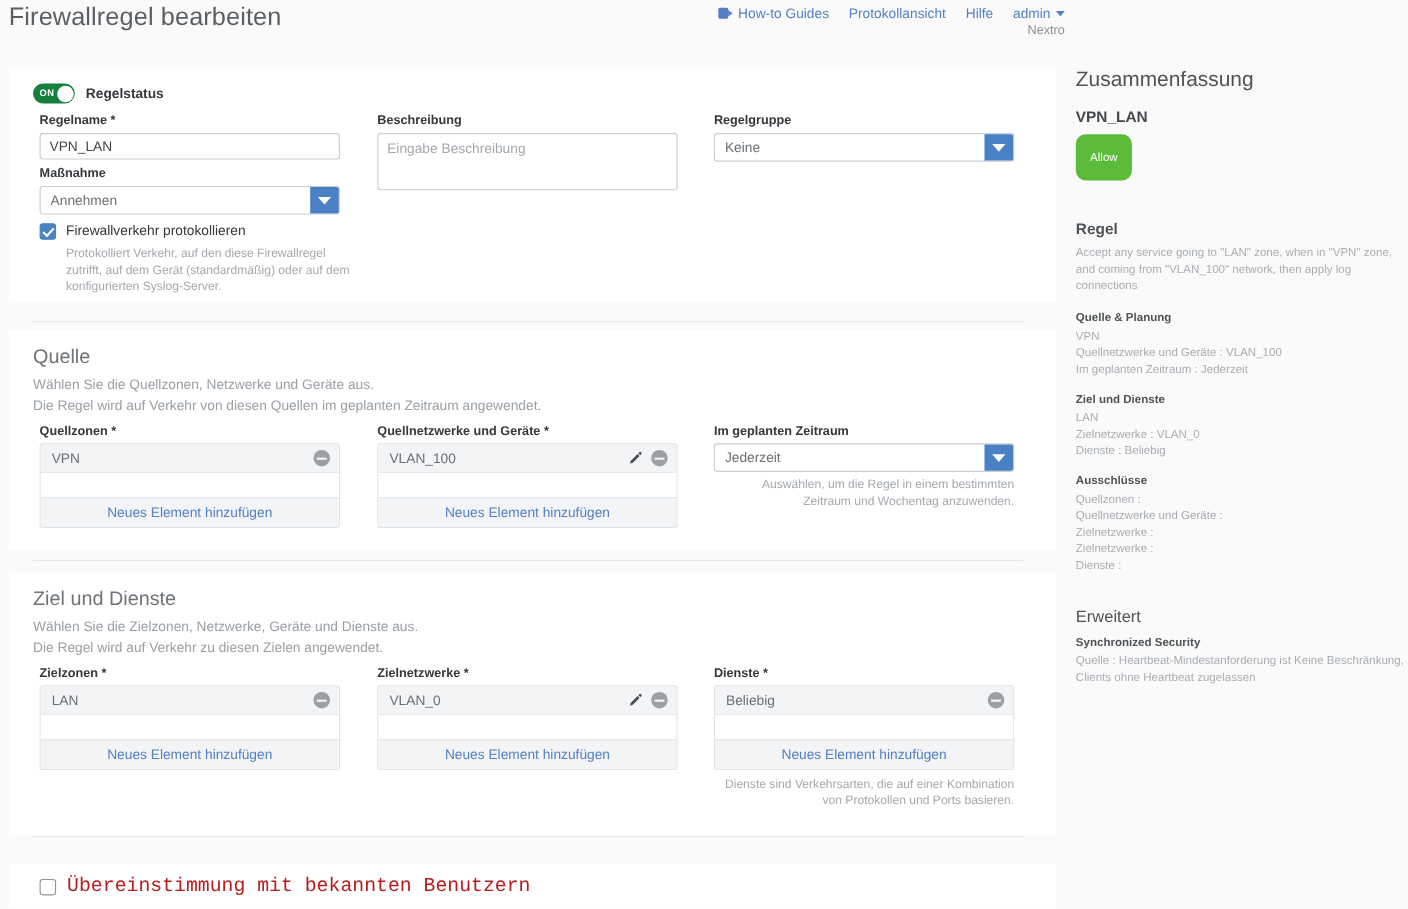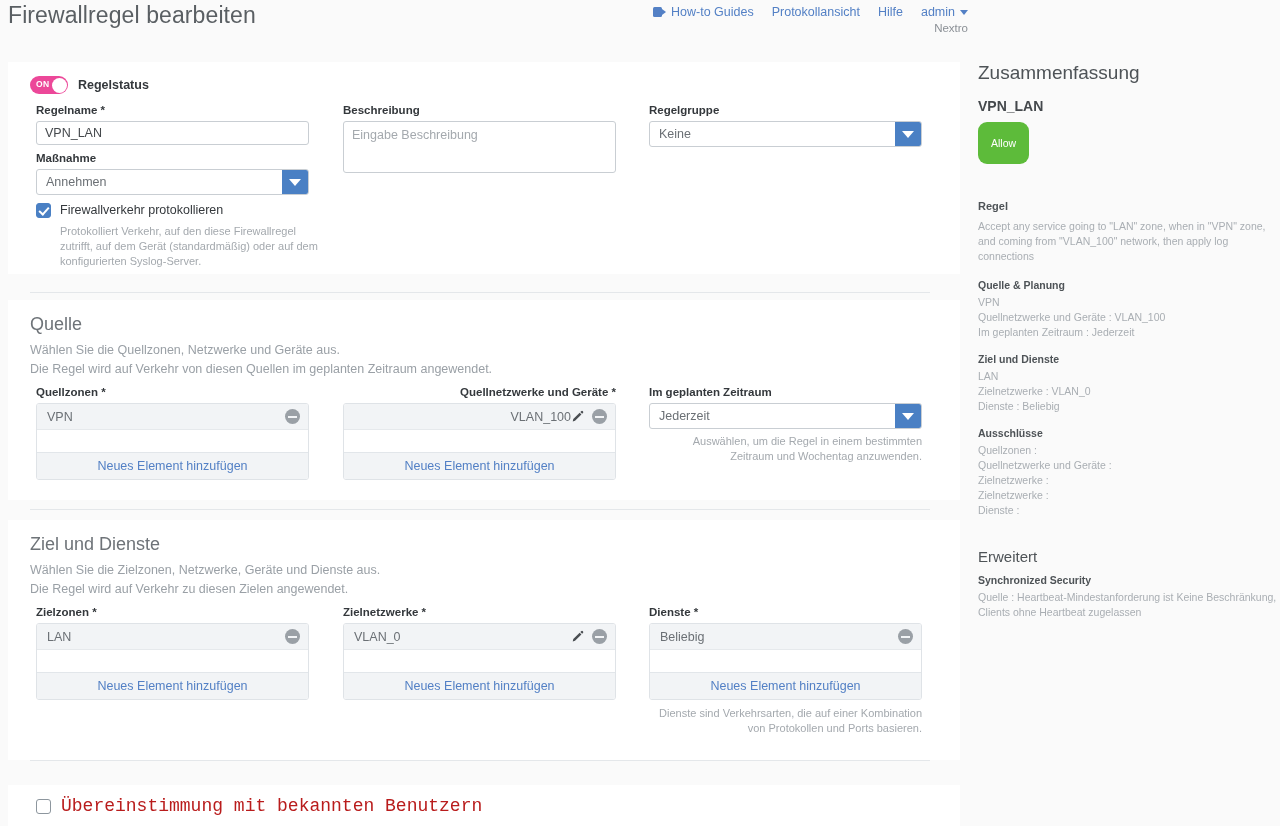--- a/index.html
+++ b/index.html
@@ -40,21 +40,21 @@
   .admin-sub { position: absolute; right: 0; top: 17px; font-size: 11.5px; color: #8b9096; white-space: nowrap; }
   .sub-card {
     position: absolute; left: 8px; width: 952px; background: #ffffff;
   }
 
   .field-label { font-size: 11.5px; font-weight: bold; color: #34383c; margin-bottom: 5px; }
 
   
   .toggle-row { position: absolute; left: 22px; top: 14px; display: flex; align-items: center; gap: 10px; }
   .toggle {
-    width: 38px; height: 18px; border-radius: 9px; background: #ec4899;
+    width: 38px; height: 18px; border-radius: 9px; background: #15803d;
     position: relative; cursor: pointer;
   }
   .toggle .txt { position: absolute; left: 6px; top: 3px; font-size: 8.5px; font-weight: bold; color: #fff; letter-spacing:.3px; }
   .toggle .knob { position: absolute; right: 1.5px; top: 1.5px; width: 15px; height: 15px; border-radius: 50%; background: #fff; }
   .toggle-label { font-size: 12.5px; color: #34383c; font-weight: 600; }
 
   
   .txtinput {
     width: 273px; height: 24px; border: 1px solid #c9ced3; border-radius: 3px;
     background: #fff; padding: 0 8px; font-size: 12.5px; color: #44484c;
@@ -122,21 +122,21 @@
   .ic-pencil { width: 14px; height: 14px; margin-right: 7px; flex:none; cursor:pointer; }
 
   
   .sidebar { position: absolute; left: 978px; top: 62px; width: 300px; }
   .sb-title { font-size: 19px; color: #4e5357; font-weight: 400; margin-bottom: 14px; }
   .sb-rule-name { font-size: 14px; font-weight: bold; color: #44484c; margin-bottom: 8px; }
   .badge-allow {
     display: inline-block; background: #5dbb3a; color: #fff; font-size: 10.5px;
     padding: 15px 13px; border-radius: 9px;
   }
-  .sb-h2 { font-size: 11px; font-weight: bold; color: #4e5357; margin-bottom: 7px; }
+  .sb-h2 { font-size: 14px; font-weight: bold; color: #4e5357; margin-bottom: 7px; }
   .sb-h3 { font-size: 10.5px; font-weight: bold; color: #4e5357; margin-bottom: 4px; }
   .sb-p { font-size: 10.5px; color: #a9aeb3; line-height: 15px; }
 </style>
 </head>
 <body>
 
 <div class="page">
 
   <div class="header">
     <div class="page-title">Firewallregel bearbeiten</div>
@@ -220,21 +220,21 @@
       <div class="listbox">
         <div class="lb-item">
           <span class="nm">VPN</span>
           <span class="ic-minus"></span>
         </div>
         <div class="lb-empty"></div>
         <div class="lb-foot">Neues Element hinzufügen</div>
       </div>
     </div>
 
-    <div style="position:absolute;left:335px;top:86px;text-align:right;">
+    <div style="position:absolute;left:335px;top:86px;">
       <div class="field-label">Quellnetzwerke und Geräte *</div>
       <div class="listbox">
         <div class="lb-item">
           <span class="nm">VLAN_100</span>
           <svg class="ic-pencil" viewBox="0 0 16 16">
             <path d="M11.6 1.4a1.4 1.4 0 0 1 2 2l-.9.9-2-2 .9-.9zM9.9 3.1l2 2L4.6 12.4l-2.6.6.6-2.6 7.3-7.3z" fill="#4a4e52"></path>
           </svg>
           <span class="ic-minus"></span>
         </div>
         <div class="lb-empty"></div>

